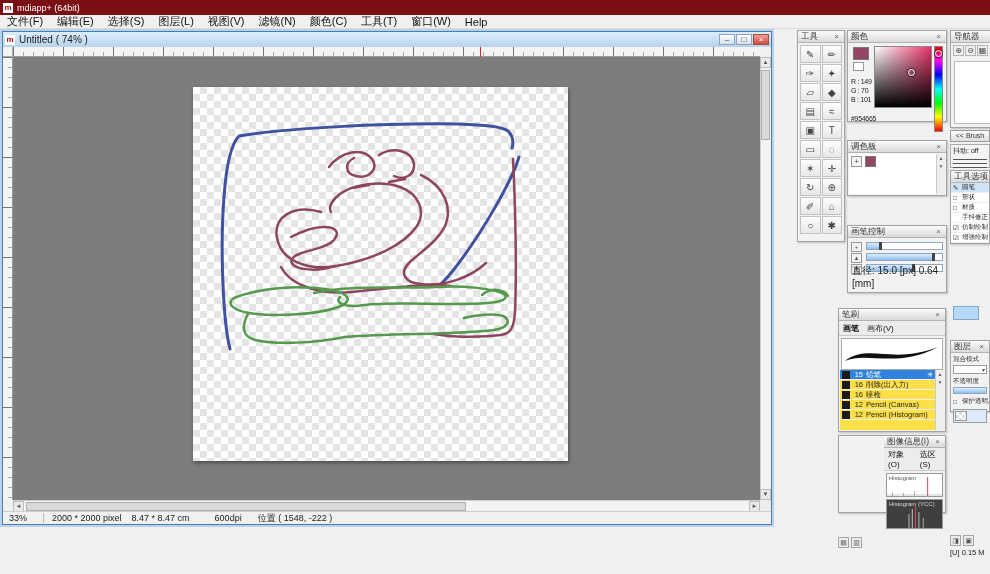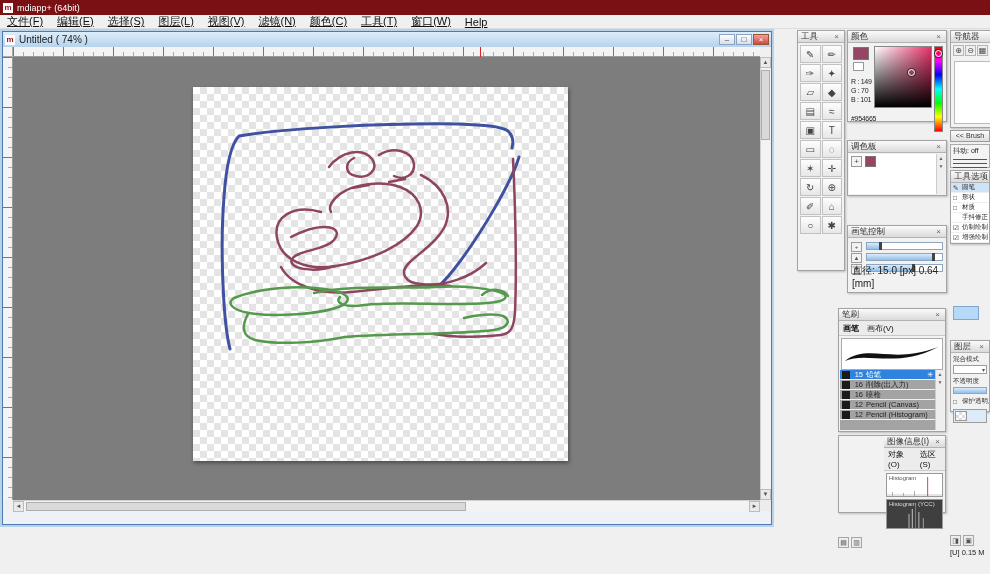--- a/index.html
+++ b/index.html
@@ -3,21 +3,21 @@
 <meta charset="utf-8">
 <style>
 *{margin:0;padding:0;box-sizing:border-box;}
 html,body{width:990px;height:574px;overflow:hidden;}
 body{position:relative;font-family:"Liberation Sans","DejaVu Sans",sans-serif;font-size:11px;color:#111;background:#f0f0f0;}
 
 
 .titlebar{position:absolute;left:0;top:0;width:990px;height:15px;background:#7b1014;color:#fff;display:flex;align-items:center;gap:4px;padding:0 3px;font-size:9px;}
 .appicon{width:10px;height:10px;background:#fff;color:#a01016;font-weight:bold;font-size:8px;line-height:10px;text-align:center;flex:0 0 auto;}
 .menubar{position:absolute;left:0;top:15px;width:990px;height:14px;background:#f0f0f0;border-bottom:1px solid #dcdcdc;display:flex;align-items:center;font-size:11px;}
-.menubar span{padding:0 7px;cursor:default;text-decoration:underline;}
+.menubar span{padding:0 7px;cursor:default;}
 
 
 .docwin{position:absolute;left:2px;top:31px;width:770px;height:494px;border:1px solid #4f7ab0;box-shadow:0 0 0 2px #b9d2ec;background:#eef2f7;}
 .doc-titlebar{height:15px;background:linear-gradient(#ddeefb,#b6d2ec);display:flex;align-items:center;gap:4px;padding:0 2px;font-size:10px;color:#1c1c1c;}
 .doc-btns{margin-left:auto;display:flex;gap:1px;}
 .doc-btn{width:16px;height:11px;font-size:8px;line-height:9px;text-align:center;background:linear-gradient(#fefefe,#d6dfeb);border:1px solid #8ba4c4;color:#333;cursor:default;}
 .doc-btn.close{background:linear-gradient(#f0a198,#cf4a40);color:#fff;border-color:#953;}
 .doc-client{position:absolute;left:0;top:15px;right:0;bottom:13px;background:#f0f0f0;}
 .ruler-corner{position:absolute;left:0;top:0;width:10px;height:10px;background:#f4f4f4;border-right:1px solid #aaa;border-bottom:1px solid #aaa;}
 .ruler-h{position:absolute;left:10px;top:0;right:11px;height:10px;background:#f4f4f4;border-bottom:1px solid #999;
@@ -43,21 +43,21 @@
 .st-a{margin-right:10px;}
 .st-b{margin-right:25px;}
 .st-c{margin-right:16px;}
 
 
 .panel{position:absolute;background:#f2f2f2;border:1px solid #a3a3a3;box-shadow:1px 1px 2px rgba(0,0,0,.22);}
 .phead{height:12px;background:linear-gradient(#fbfbfb,#dadada);border-bottom:1px solid #b3b3b3;font-size:8.5px;line-height:11px;padding:0 3px;color:#333;display:flex;align-items:center;white-space:nowrap;}
 .phead .x{margin-left:auto;width:9px;text-align:center;font-size:8px;color:#666;cursor:default;}
 
 
-.p-tools{left:797px;top:30px;width:48px;height:241px;}
+.p-tools{left:797px;top:30px;width:48px;height:212px;}
 .toolgrid{display:grid;grid-template-columns:1fr 1fr;gap:1px;padding:2px;}
 .tool{height:18px;background:linear-gradient(#fdfdfd,#e7e7e7);border:1px solid #c2c2c2;font-size:10px;display:flex;align-items:center;justify-content:center;color:#444;cursor:default;}
 
 
 .p-color{left:847px;top:30px;width:100px;height:92px;}
 .cur-swatch{position:absolute;left:5px;top:16px;width:16px;height:13px;border:1px solid #777;}
 .sub-swatch{position:absolute;left:5px;top:31px;width:11px;height:9px;background:#fff;border:1px solid #999;}
 .rgbtxt{position:absolute;left:3px;top:46px;font-size:7px;line-height:9px;color:#222;letter-spacing:-0.3px;}
 .hextxt{position:absolute;left:3px;top:84px;font-size:7px;color:#222;letter-spacing:-0.3px;}
 .svbox{position:absolute;left:26px;top:15px;width:58px;height:62px;border:1px solid #888;background-image:linear-gradient(to top,#000,rgba(0,0,0,0)),linear-gradient(to right,#fff,#e8336b);}
@@ -81,21 +81,21 @@
 .bcs i{position:absolute;left:0;top:0;bottom:0;background:linear-gradient(#dcecfb,#8fc0ea);}
 .bcs b{position:absolute;top:-1px;bottom:-1px;width:3px;background:#444;}
 .bc-text{position:absolute;left:4px;bottom:3px;font-size:10px;color:#222;}
 
 
 .p-brush{left:838px;top:308px;width:108px;height:124px;}
 .tabrow{display:flex;gap:8px;font-size:8px;padding:2px 4px 1px;border-bottom:1px solid #c9c9c9;background:#ececec;}
 .tabrow .on{font-weight:bold;}
 .swoosh{margin:2px;height:32px;background:#fff;border:1px solid #aaa;position:relative;}
 .swoosh svg{position:absolute;inset:0;width:100%;height:100%;}
-.blist{position:absolute;left:1px;right:10px;top:61px;bottom:1px;background:#a3a3a3;overflow:hidden;}
+.blist{position:absolute;left:1px;right:10px;top:61px;bottom:1px;background:#fde047;overflow:hidden;}
 .brow{height:10px;display:flex;align-items:center;gap:3px;font-size:7.5px;padding:0 2px;color:#222;border-bottom:1px solid #f0f0f0;}
 .brow .bicon{width:8px;height:8px;background:#1a1a1a;flex:0 0 auto;}
 .brow .bnum{width:10px;text-align:right;}
 .brow.sel{background:#2f83dc;color:#fff;}
 .brow .bgear{margin-left:auto;font-size:7px;}
 .blist-sb{position:absolute;right:1px;top:61px;width:9px;bottom:1px;background:#eee;border-left:1px solid #ccc;font-size:5px;color:#666;text-align:center;line-height:8px;}
 
 
 .p-info{left:838px;top:435px;width:108px;height:78px;padding-left:45px;}
 .inftabs{display:flex;gap:10px;font-size:8px;padding:1px 4px;background:#ececec;border-bottom:1px solid #c9c9c9;}
@@ -199,20 +199,28 @@
       <span class="sb-btn" style="bottom:0;right:0;">▼</span>
     </div>
     <div class="hsb">
       <span class="sb-btn" style="left:0;top:0;">◄</span>
       <span class="sb-thumb" style="top:1px;height:9px;left:13px;width:440px;"></span>
       <span class="sb-btn" style="right:0;top:0;">►</span>
     </div>
     <div class="sb-corner"></div>
   </div>
 
+  <div class="doc-status">
+    <span class="st-zoom">33%</span>
+    <span class="st-sep"></span>
+    <span class="st-a">2000 * 2000 pixel</span>
+    <span class="st-b">8.47 * 8.47 cm</span>
+    <span class="st-c">600dpi</span>
+    <span>位置 ( 1548, -222 )</span>
+  </div>
 </div>
 
 <div class="panel p-tools">
   <div class="phead">
       <span>工具</span>
       <span class="x">×</span>
     </div>
   <div class="toolgrid">
     <div class="tool">✎</div>
     <div class="tool">✏</div>

